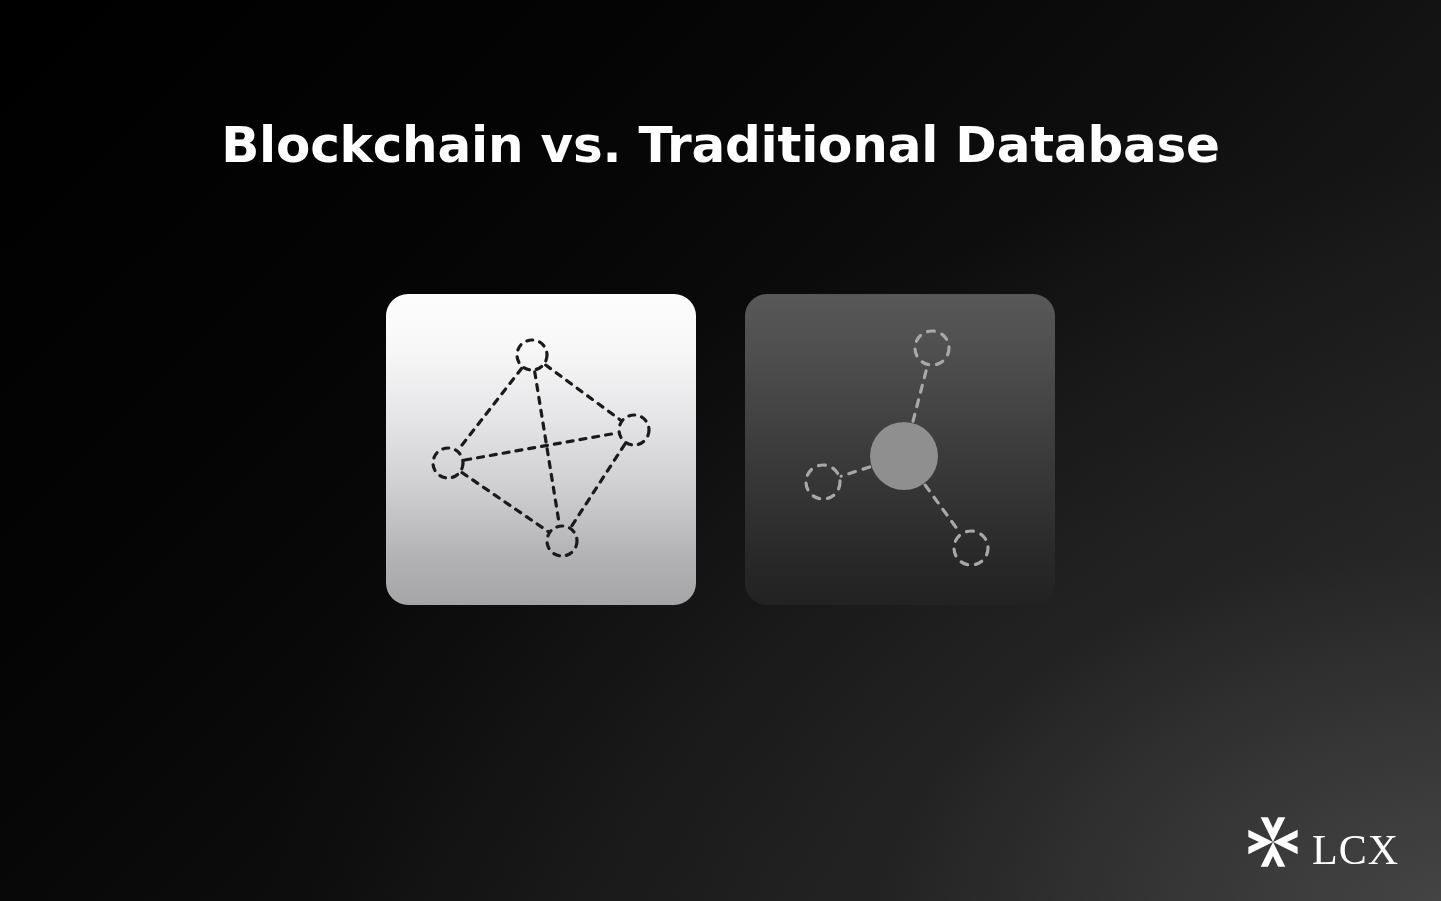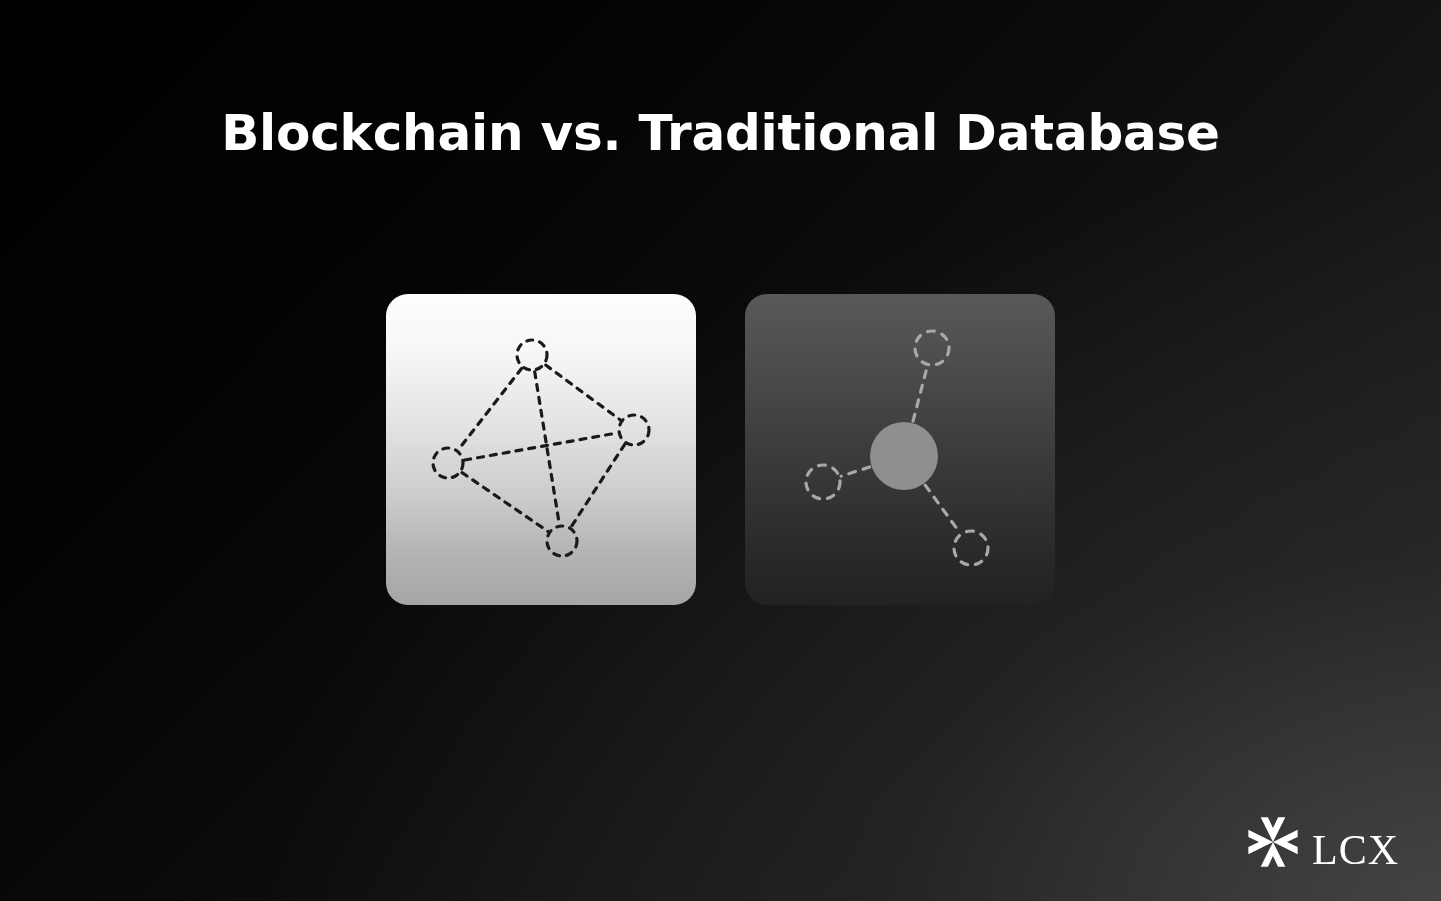--- a/index.html
+++ b/index.html
@@ -22,21 +22,21 @@
     background:
       radial-gradient(120% 120% at 100% 100%, rgba(72,72,72,0.85) 0%, rgba(45,45,45,0.45) 32%, rgba(0,0,0,0) 68%),
       linear-gradient(135deg, #000000 0%, #040404 28%, #0d0d0d 52%, #1b1b1b 76%, #2a2a2a 100%);
     overflow:hidden;
   }
 
   
   .title {
     position:absolute;
     left:0; right:0;
-    top:100px;
+    top:112px;
     text-align:center;
     color:#ffffff;
     font-family:"DejaVu Sans", sans-serif;
     font-weight:700;
     font-size:50px;
     line-height:66px;
     letter-spacing:-0.2px;
     white-space:nowrap;
   }
 

